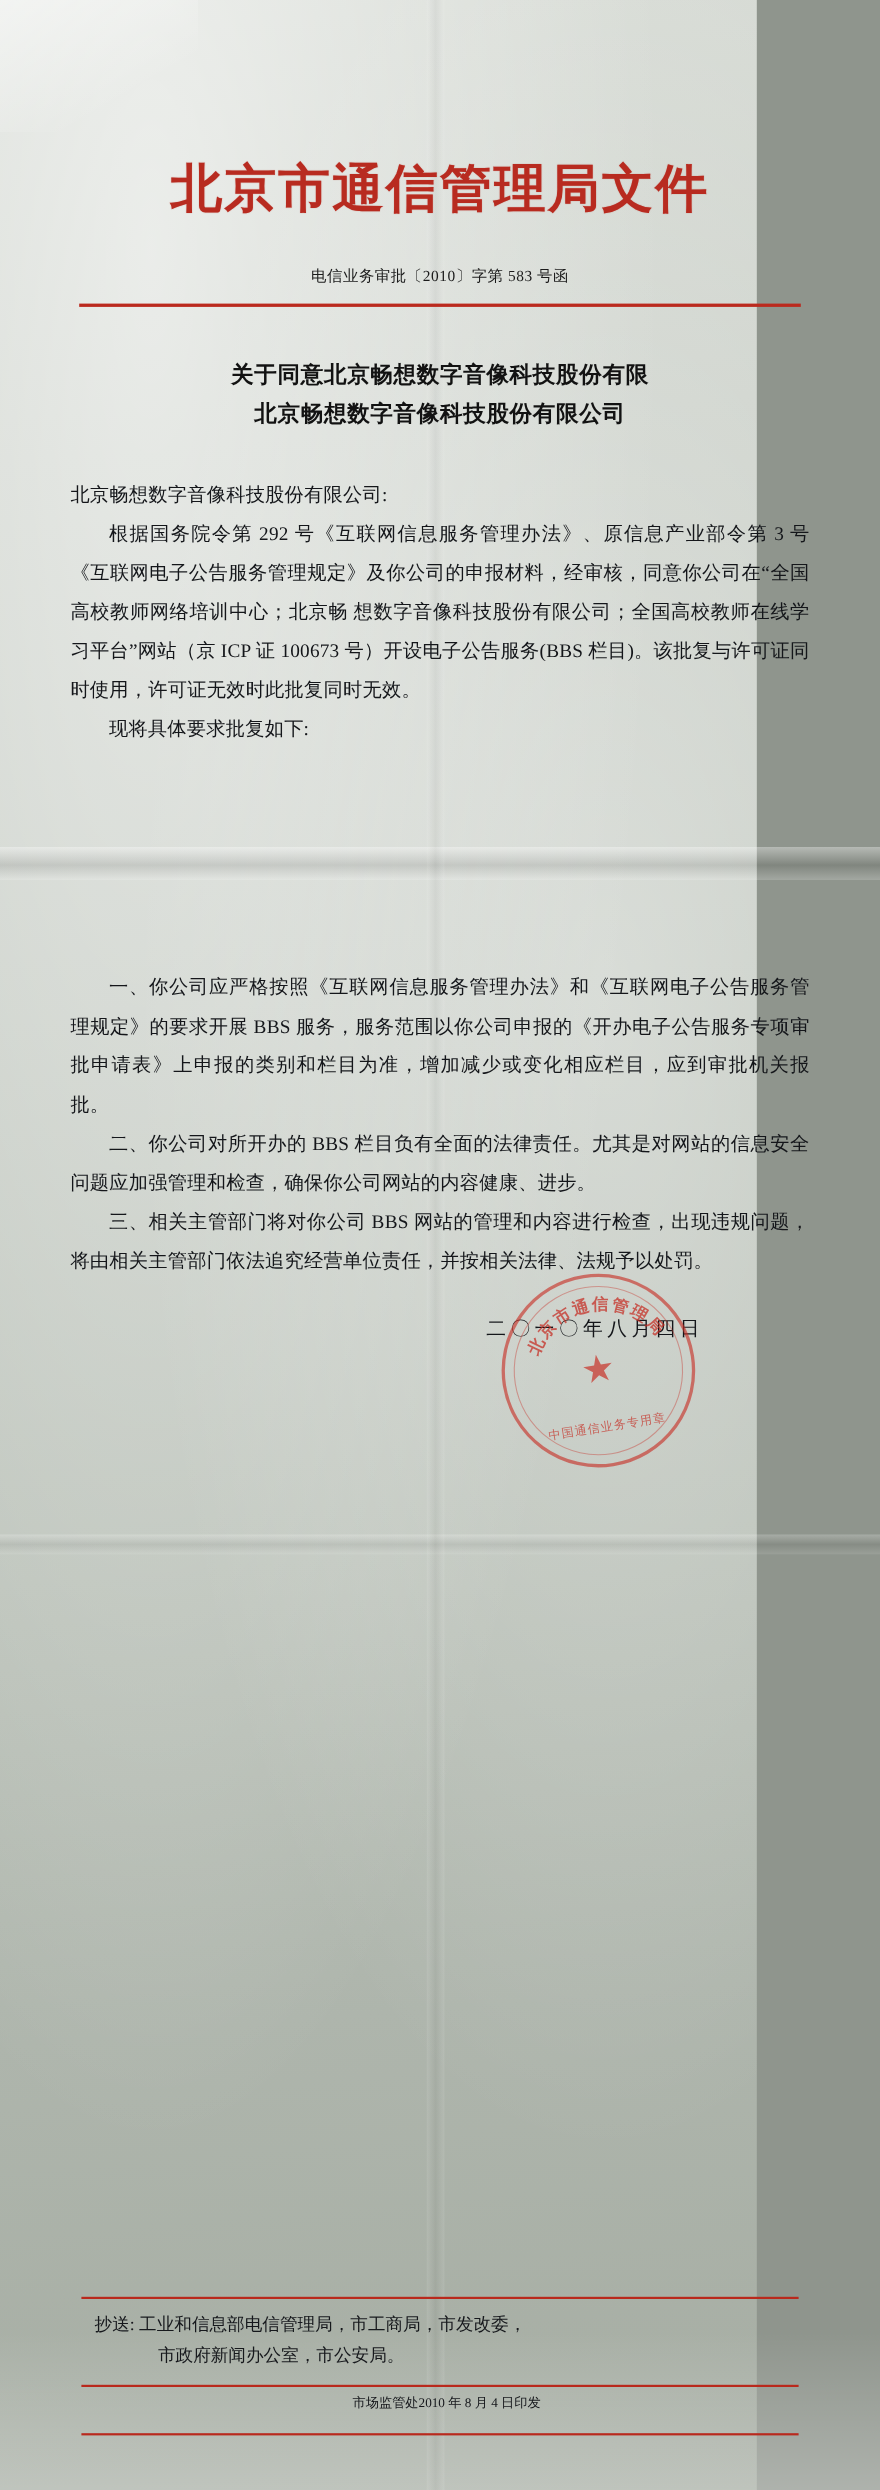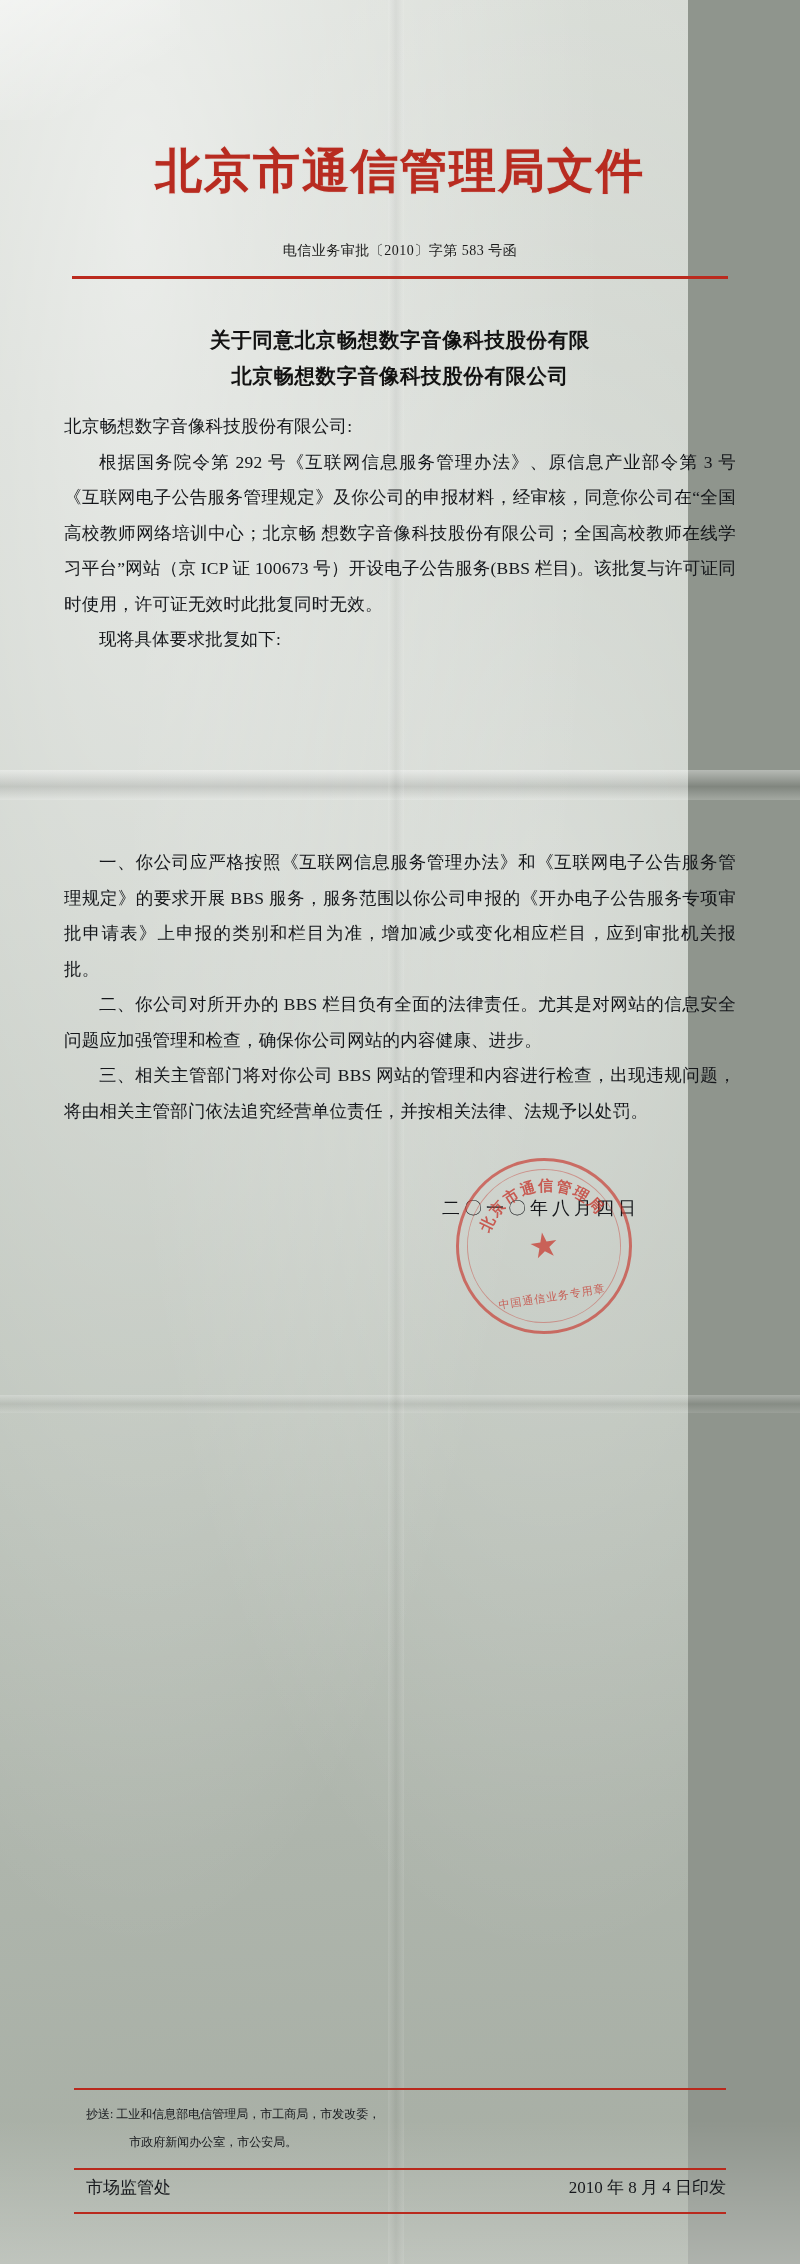--- a/index.html
+++ b/index.html
@@ -99,22 +99,22 @@
     position: absolute;
     left: 0;
     width: 672px;
     color: #14161a;
     font-size: 17.5px;
     line-height: 35.5px;
     letter-spacing: 0.2px;
     text-align: justify;
     text-justify: inter-ideograph;
   }
-  .body-top { top: 409px; }
-  .body-mid { top: 845px; }
+  .body-top { top: 432px; }
+  .body-mid { top: 880px; }
   .p { margin: 0; }
   .p.indent { text-indent: 2em; }
 
   
   .sign-date {
     position: absolute;
     left: 0;
     top: 1196px;
     width: 672px;
     text-align: right;
@@ -177,42 +177,42 @@
     top: 2088px;
     width: 652px;
     height: 2px;
     background: #b9291d;
   }
   .footer-cc {
     position: absolute;
     left: 22px;
     top: 2100px;
     width: 640px;
-    font-size: 12px;
+    font-size: 16px;
     line-height: 28px;
     color: #16181c;
     font-family: Liberation Serif, serif;
   }
   .footer-cc .cc-indent { padding-left: 3.6em; display: block; }
   .footer-rule-mid {
     position: absolute;
     left: 10px;
     top: 2168px;
     width: 652px;
     height: 1.5px;
     background: #b9291d;
   }
   .footer-bottom {
     position: absolute;
     left: 22px;
     top: 2176px;
     width: 640px;
     display: flex;
-    justify-content: space-between;
-    font-size: 17px;
+    justify-content: center;
+    font-size: 12px;
     color: #16181c;
   }
   .footer-rule-bot {
     position: absolute;
     left: 10px;
     top: 2212px;
     width: 652px;
     height: 1.5px;
     background: #b9291d;
   }

